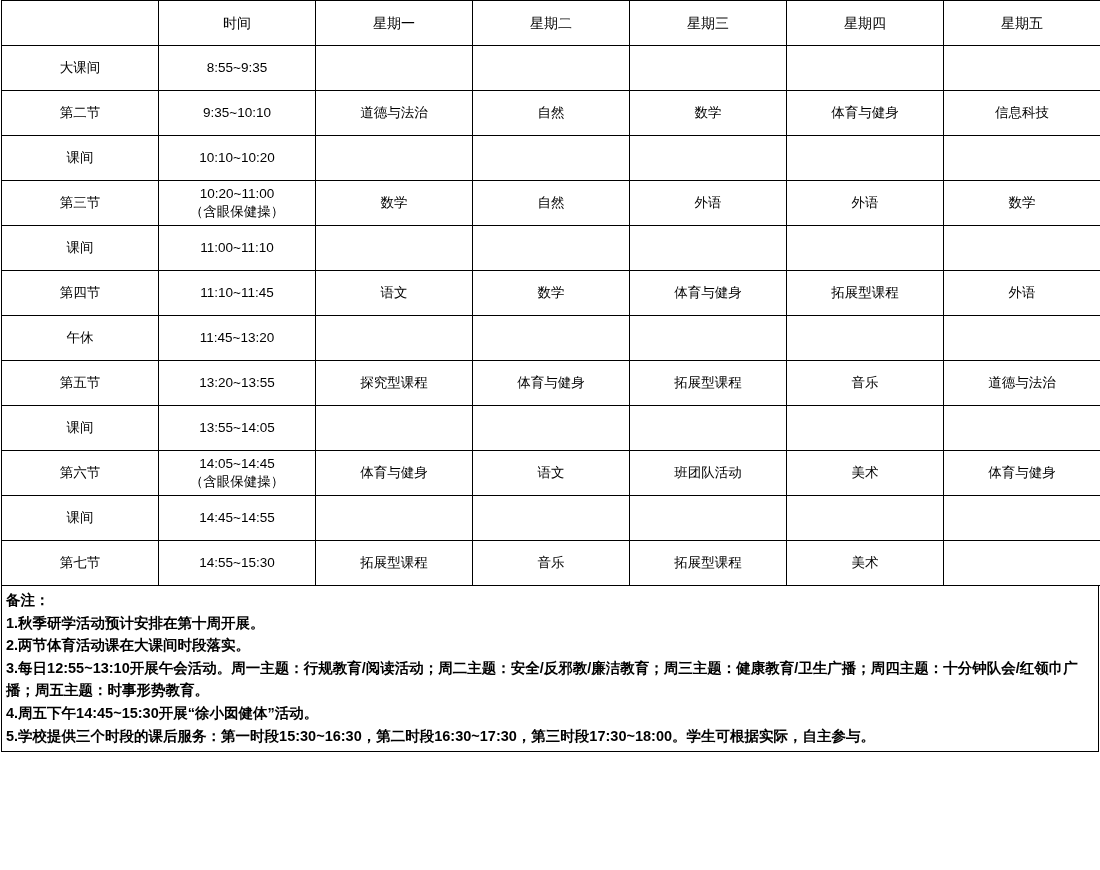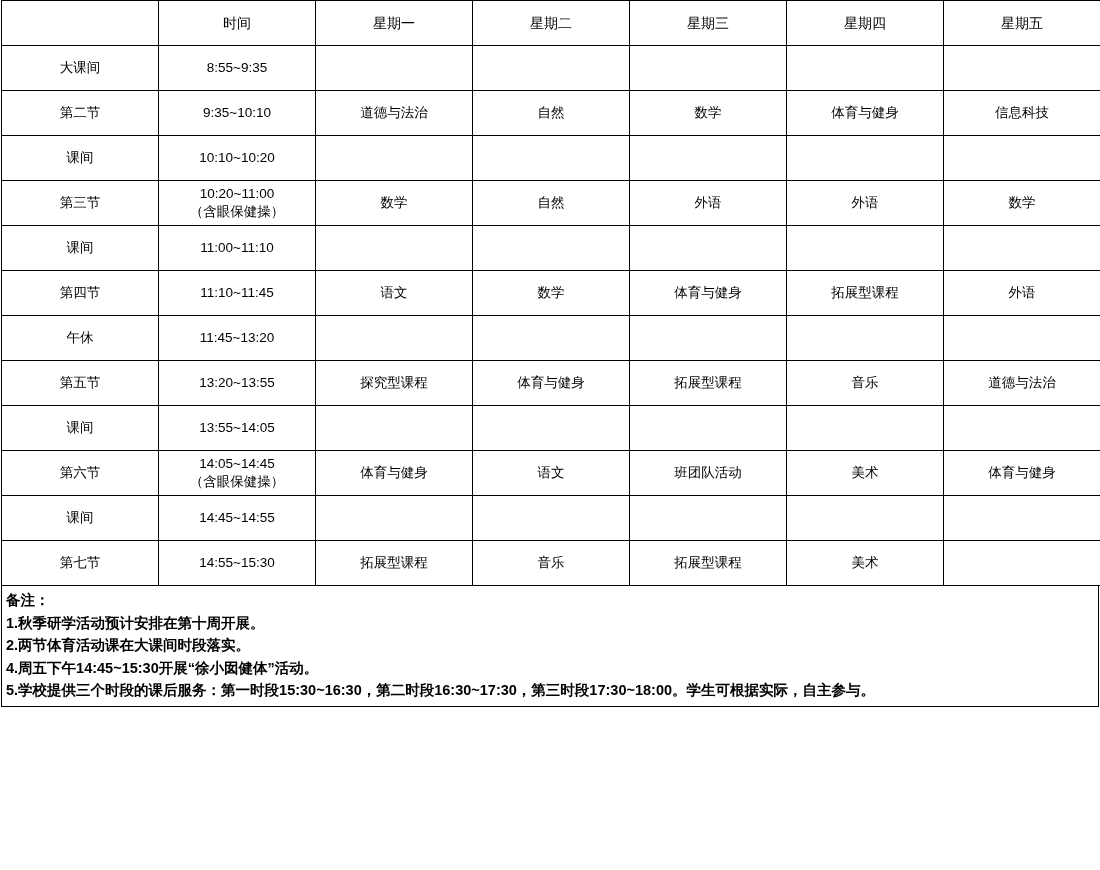--- a/index.html
+++ b/index.html
@@ -208,17 +208,18 @@
           <td>美术</td>
           <td></td>
         </tr>
       </tbody>
   </table>
 
   <div class="notes">
     <div>备注：</div>
     <div>1.秋季研学活动预计安排在第十周开展。</div>
     <div>2.两节体育活动课在大课间时段落实。</div>
+    <div>3.每日12:55~13:10开展午会活动。周一主题：行规教育/阅读活动；周二主题：安全/反邪教/廉洁教育；周三主题：健康教育/卫生广播；周四主题：十分钟队会/红领巾广播；周五主题：时事形势教育。</div>
     <div>4.周五下午14:45~15:30开展“徐小囡健体”活动。</div>
     <div>5.学校提供三个时段的课后服务：第一时段15:30~16:30，第二时段16:30~17:30，第三时段17:30~18:00。学生可根据实际，自主参与。</div>
   </div>
 
 </div>
 
 </body></html>

